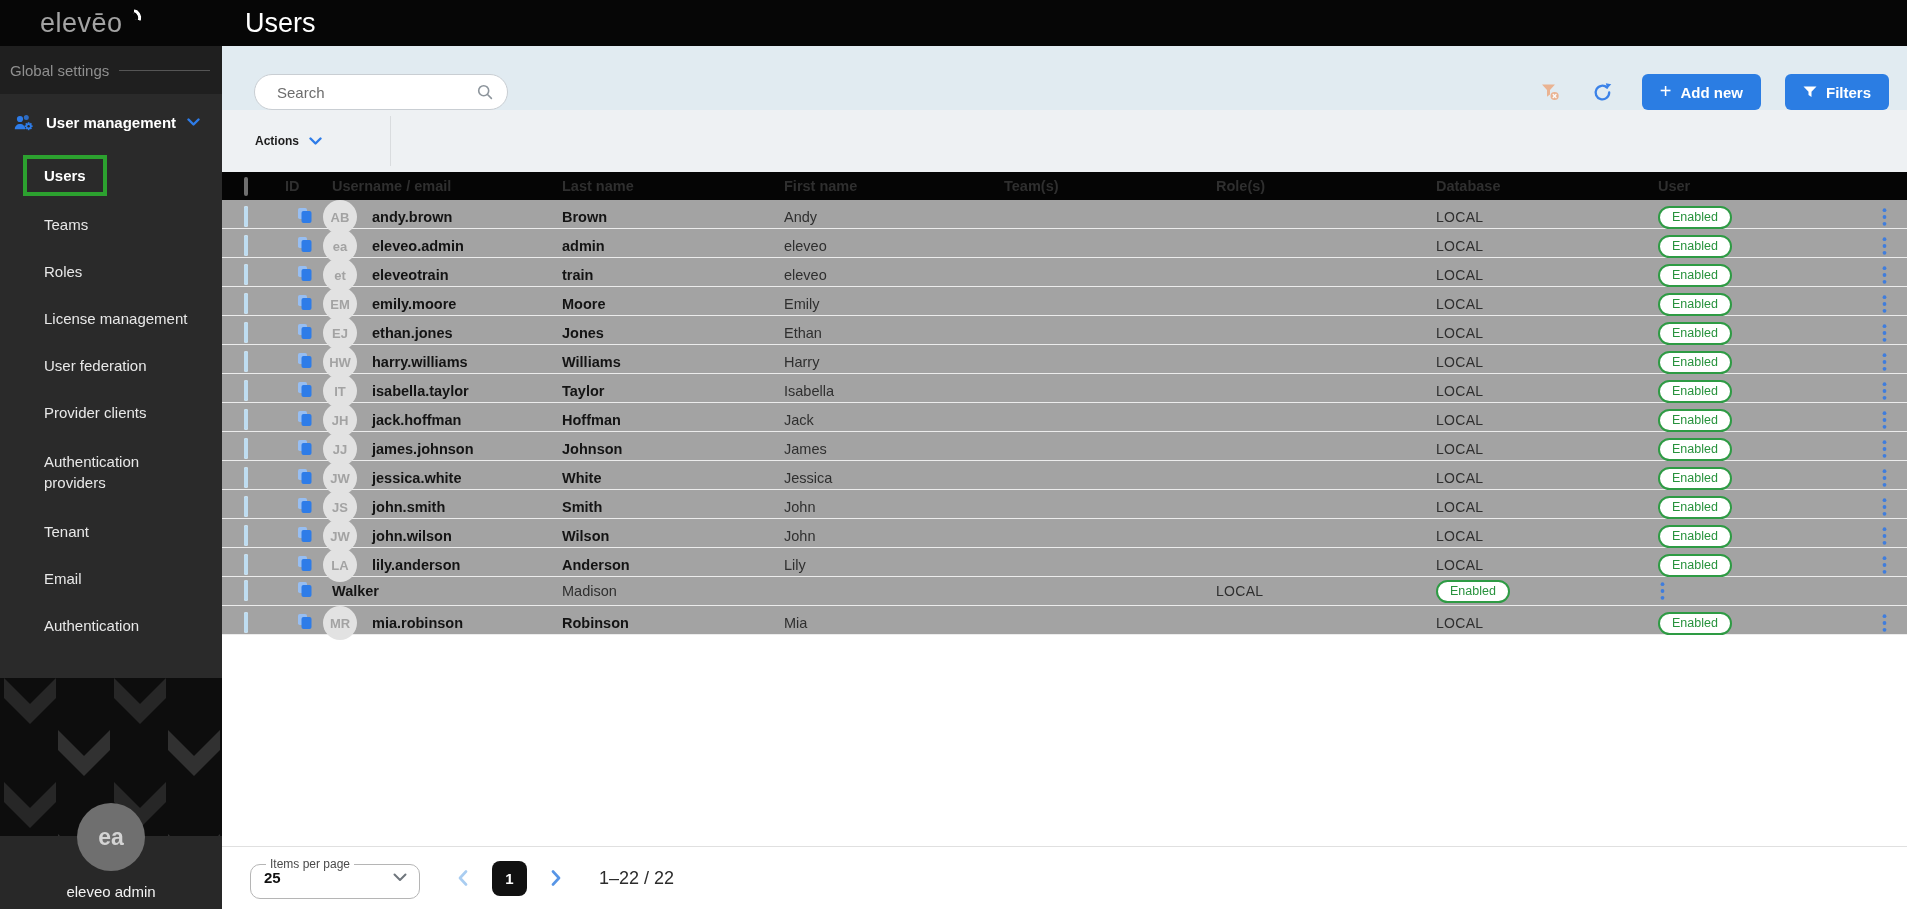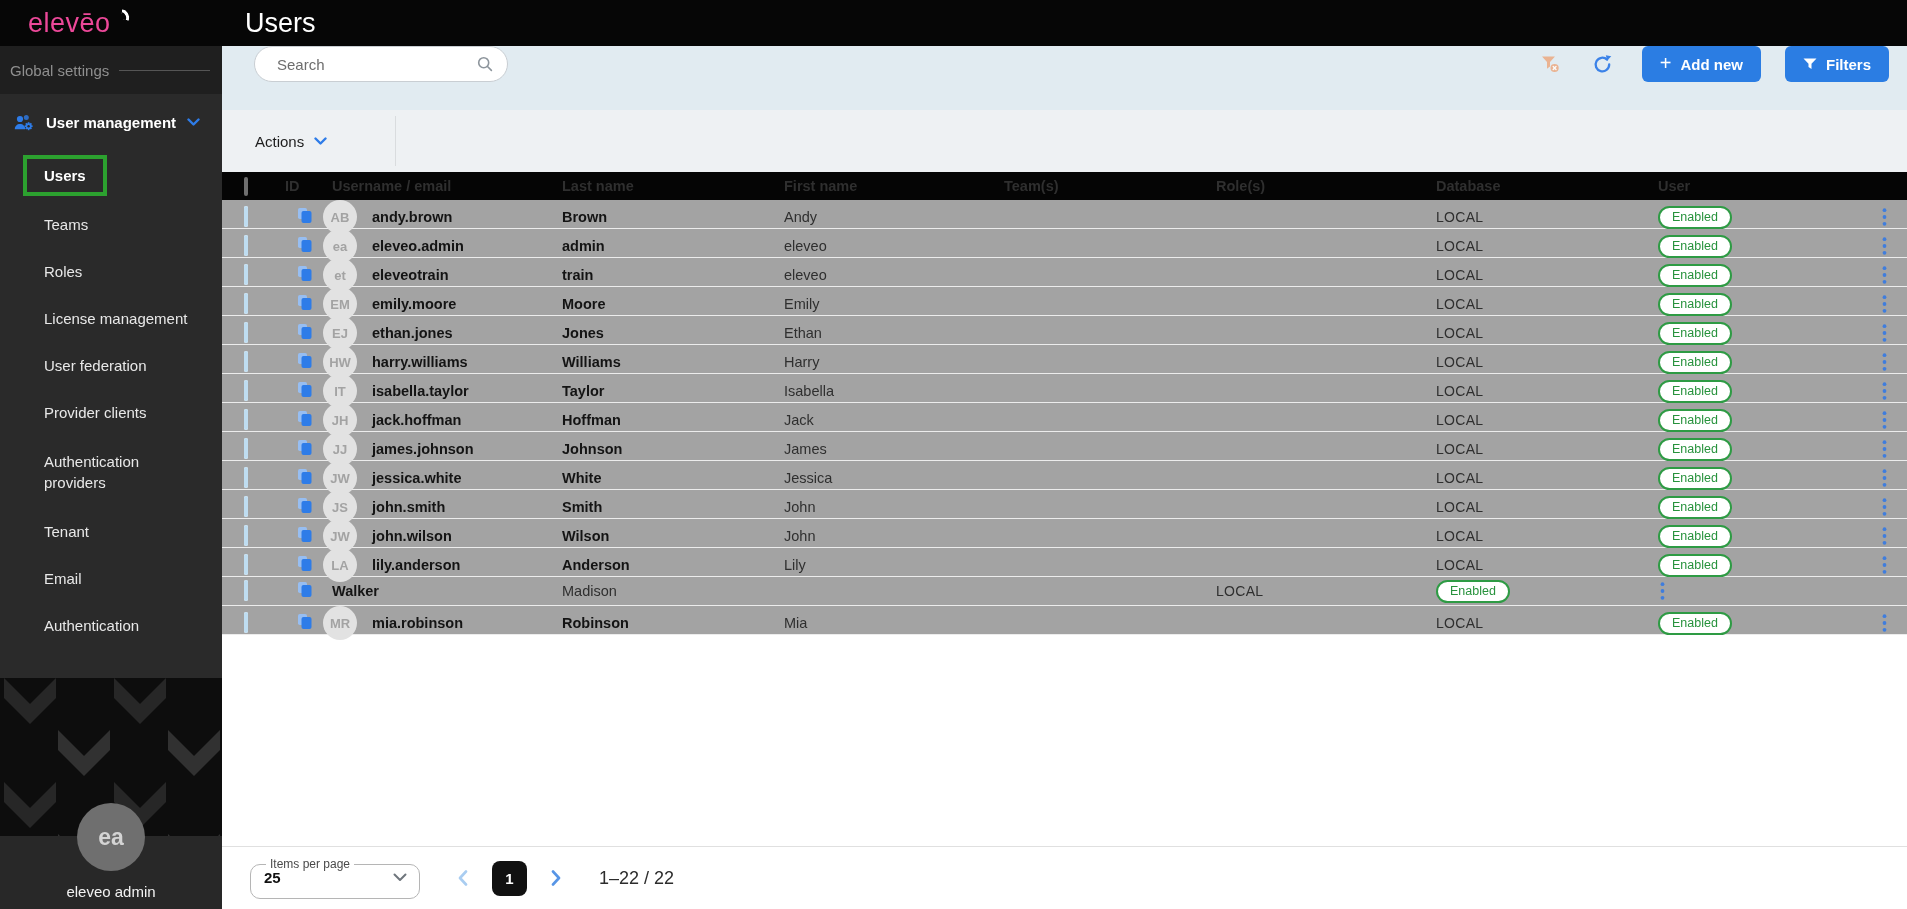--- a/index.html
+++ b/index.html
@@ -7,21 +7,21 @@
     font-family:"Liberation Sans","DejaVu Sans",sans-serif; background:#fff; }
 
   :root{
     --accent:#2e7ce8; --btn-blue:#2b7de3; --green-badge:#2e9b44;
     --green-sel:#2ca12f; --orange:#ecaa82;
   }
 
   
   .topbar{ position:absolute; top:0; left:0; width:1907px; height:46px;
     background:#060606; display:flex; align-items:center; z-index:5; }
-  .logo{ width:222px; padding-left:28px; color:#ec4899; font-size:27px; font-weight:500;
+  .logo{ width:222px; padding-left:40px; color:#a3a3a3; font-size:27px; font-weight:500;
     letter-spacing:.5px; display:flex; align-items:flex-start;gap:9px; }
   .logo-hook{ display:inline-block; width:9px; height:10px; margin:2px 0 0 1px;
     border-top:3.5px solid #fff; border-right:3.5px solid #fff;
     border-top-right-radius:9px; transform:rotate(14deg); }
   .page-title{ color:#fff; font-size:27px; font-weight:400; margin-left:23px; }
 
   
   .sidebar{ position:absolute; top:46px; left:0; width:222px; height:863px;
     background:#2a2a2a; z-index:4; }
   .side-section{ height:48px; background:#1f1f1f; display:flex; align-items:center;
@@ -46,21 +46,21 @@
   .profile{ flex:1; background:#282828; display:flex; flex-direction:column;
     align-items:center; }
   .profile-avatar{ width:68px; height:68px; border-radius:50%; background:#6f6f6f;
     color:#d4d4d4; font-size:23px; font-weight:700; display:flex; align-items:center;
     justify-content:center; margin-top:-33px; }
   .profile-name{ color:#f2f2f2; font-size:15px; margin-top:12px; }
 
   
   .main{ position:absolute; top:46px; left:222px; width:1685px; height:863px; background:#fff; }
 
-  .search-strip{ height:64px; background:#e1ebf1; display:flex; align-items:flex-start; }
+  .search-strip{ height:64px; background:#e1ebf1; display:flex; align-items:flex-end; }
   .search-pill{ margin-left:32px; width:254px; height:36px; background:#fff;
     border:1px solid #c9ced3; border-radius:18px; display:flex; align-items:center;
     padding:0 14px 0 22px; }
   .search-pill input{ border:none; outline:none; background:transparent; flex:1;
     font-size:15px; color:#333; font-family:inherit; }
   .search-pill input::placeholder{ color:#6d6d6d; opacity:1; }
 
   .strip-right{ margin-left:auto; display:flex; align-items:center; margin-right:18px; }
   .icon-btn{ background:none; border:none; cursor:pointer; display:flex; align-items:center;
     justify-content:center; width:34px; height:34px; }
@@ -69,21 +69,21 @@
   .btn{ height:36px; border:none; border-radius:6px; background:var(--btn-blue); color:#fff;
     font-size:15px; font-weight:700; font-family:inherit; display:flex; align-items:center;
     padding:0 18px; cursor:pointer; }
   .btn .plus{ font-size:20px; font-weight:400; margin-right:9px; margin-top:-2px; }
   .btn + .btn{ margin-left:24px; }
   .btn .funnel{ margin-right:9px; }
 
   .actions-strip{ height:62px; background:#eef1f3; display:flex; align-items:center; }
   .actions-btn{ background:none; border:none; cursor:pointer; display:flex; align-items:center;
     margin-left:33px; font-family:inherit; }
-  .actions-label{ font-size:15px; font-weight:400; color:#1d1d1d; margin-right:10px; }
+  .actions-label{ font-size:12px; font-weight:700; color:#1d1d1d; margin-right:10px; }
   .actions-divider{ width:1px; height:50px; background:#d9dcde; margin-left:68px; }
 
   
   .grid-row{ display:grid;
     grid-template-columns:58px 44px 230px 222px 220px 212px 220px 222px 222px 1fr;
     align-items:center; }
   .thead{ height:28px; background:#050505; color:#fff; font-size:13px; font-weight:700; }
   .thead .cell{ padding-left:8px; }
   .thead .cell.id-h{ padding-left:5px; }
   .thead .cb-cell{ padding-left:22px; }

